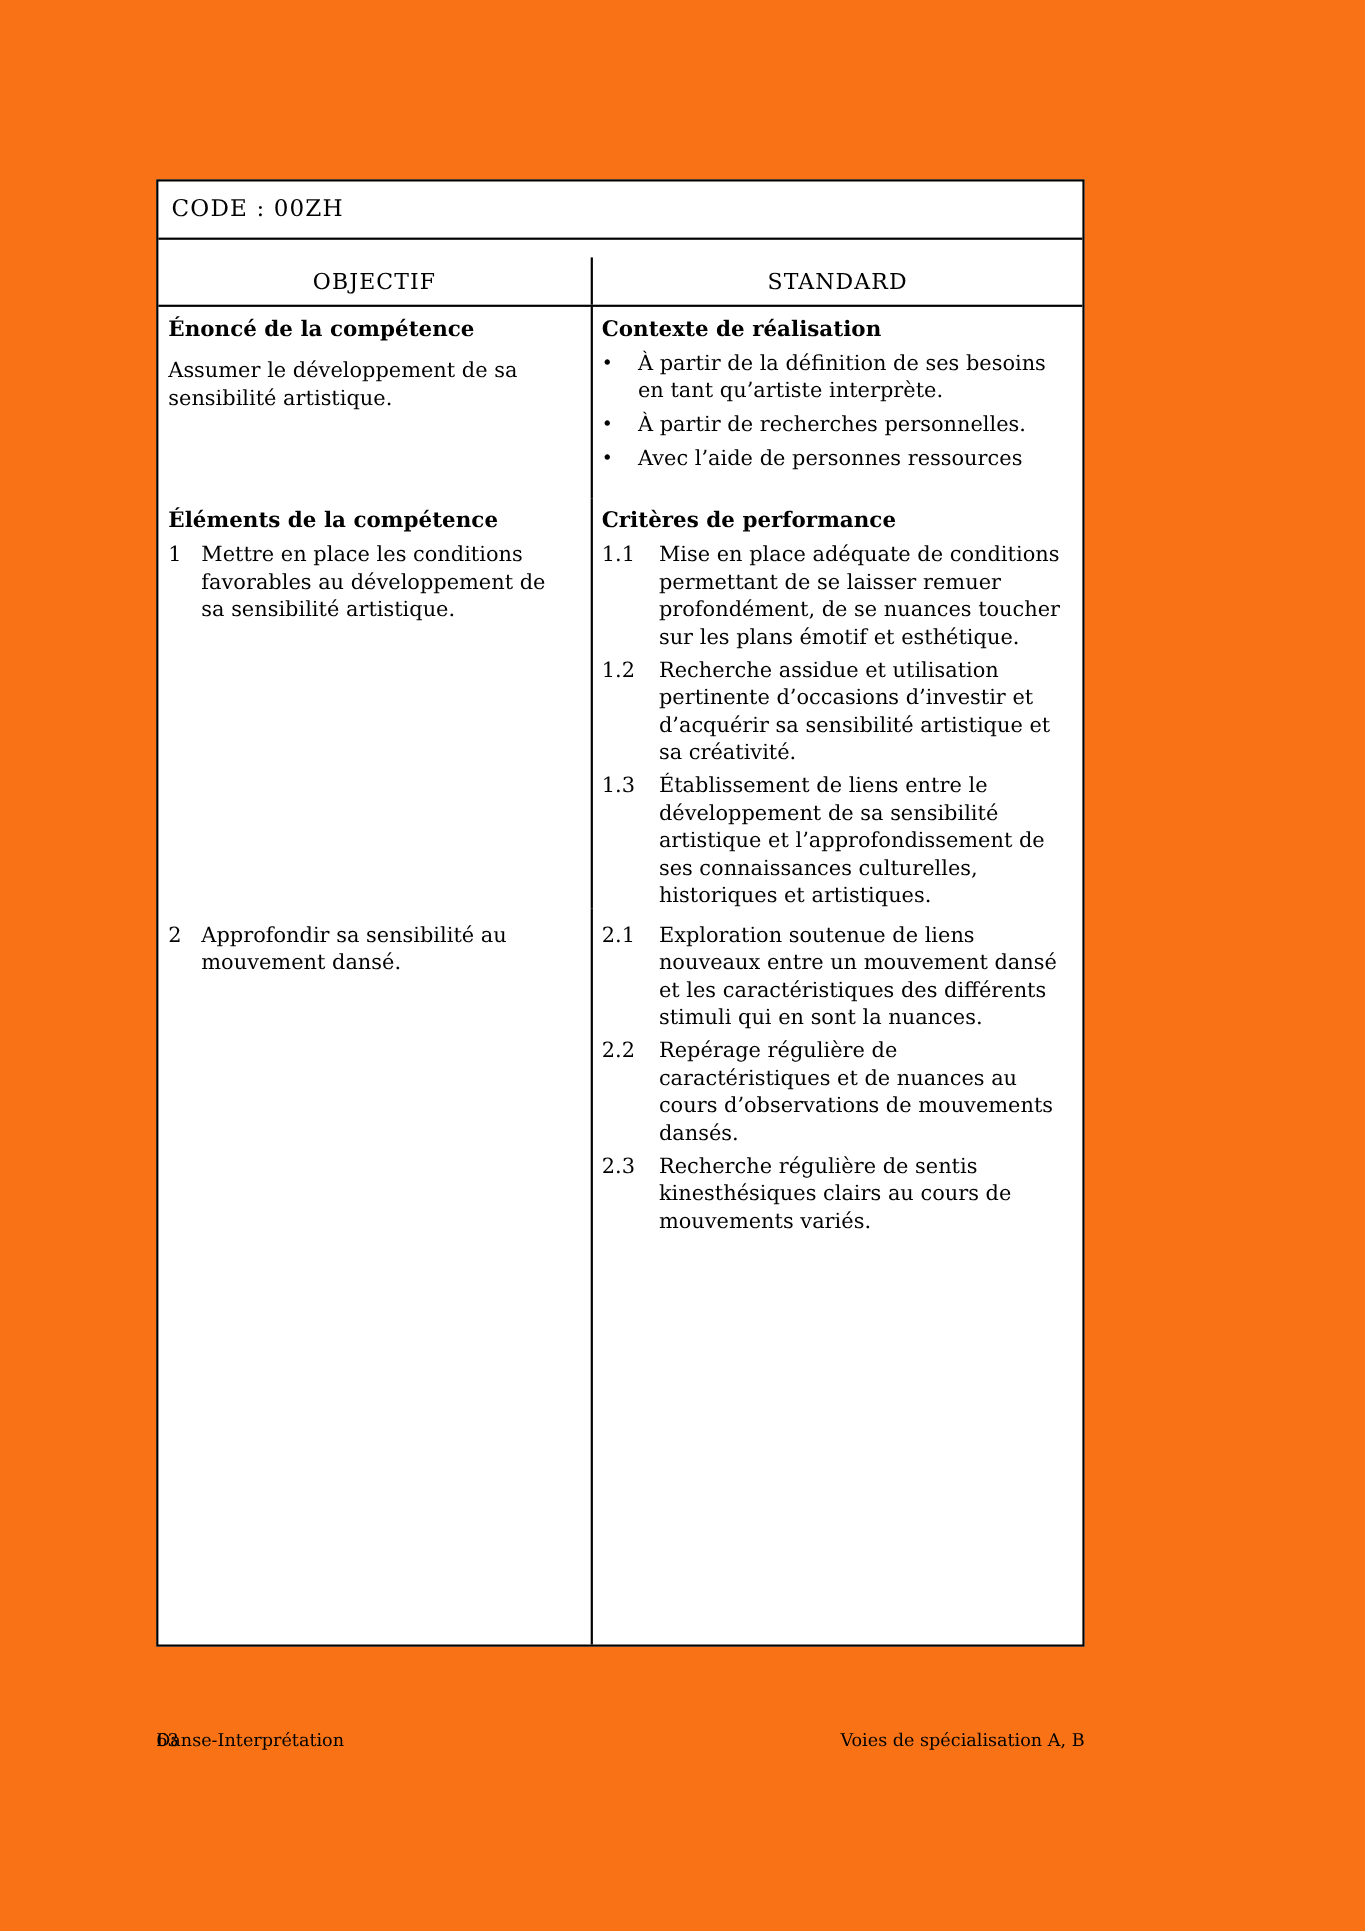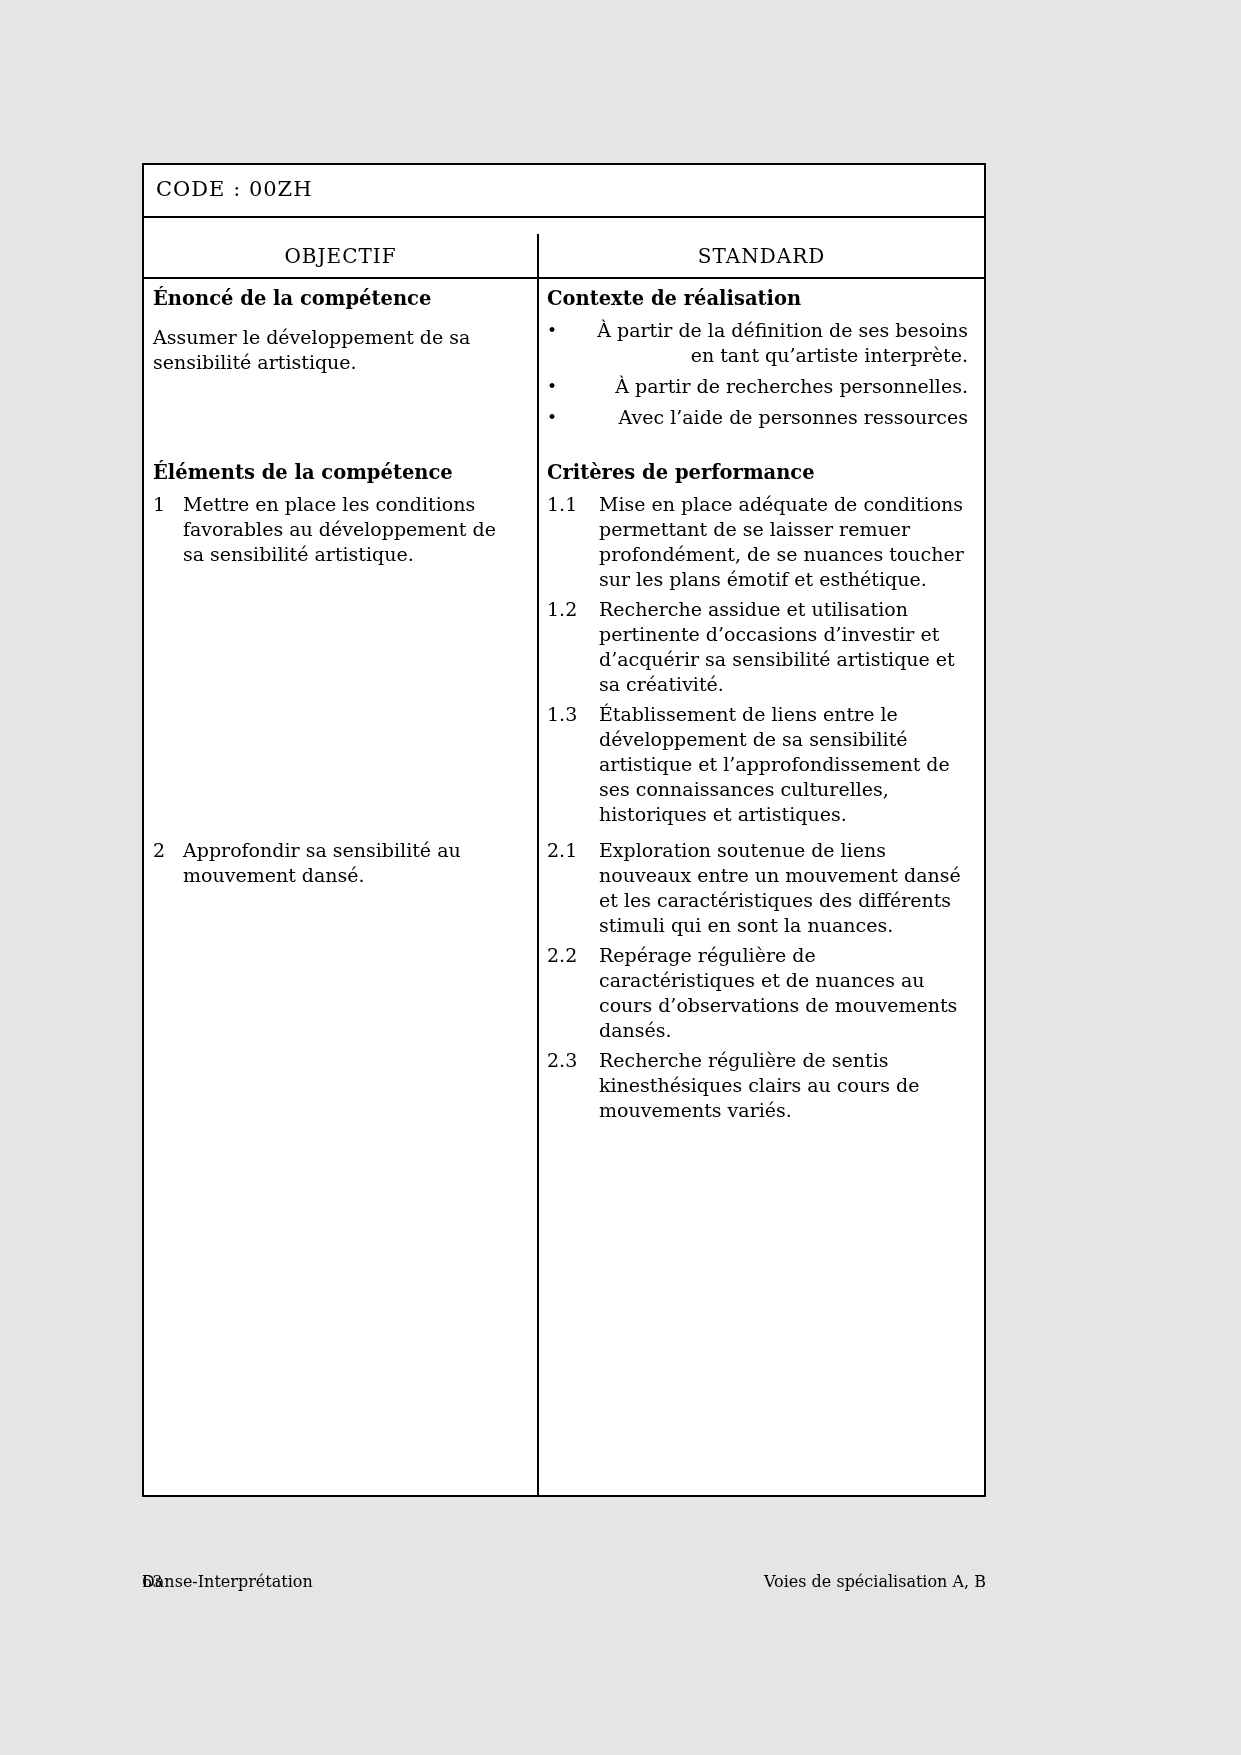--- a/index.html
+++ b/index.html
@@ -2,21 +2,21 @@
 <html><head>
 <meta charset="utf-8">
 <style>
   * { margin: 0; padding: 0; box-sizing: border-box; }
   html, body { background: #888; }
   .page {
     position: relative;
     width: 1241px;
     height: 1755px;
     margin: 0 auto;
-    background: #e5e5e5;
+    background: #f97316;
     font-family: "DejaVu Serif", "Liberation Serif", serif;
     color: #000000;
   }
   .doc-table {
     position: absolute;
     left: 142px;
     top: 163px;
     width: 844px;
     height: 1334px;
     border: 2px solid #000000;
@@ -75,21 +75,21 @@
   }
   .num-item .itext { flex: 1; padding-right: 4px; }
   .bullet-item {
     display: flex;
     margin-top: 6px;
   }
   .bullet-item .bullet {
     flex: 0 0 33px;
     font-size: 17px;
   }
-  .bullet-item .btext { flex: 1; padding-right: 2px; text-align: right; }
+  .bullet-item .btext { flex: 1; padding-right: 2px; }
   .footer {
     position: absolute;
     left: 142px;
     top: 1572px;
     width: 844px;
     display: flex;
     justify-content: space-between;
     font-size: 16px;
   }
   .footer .f-center {

